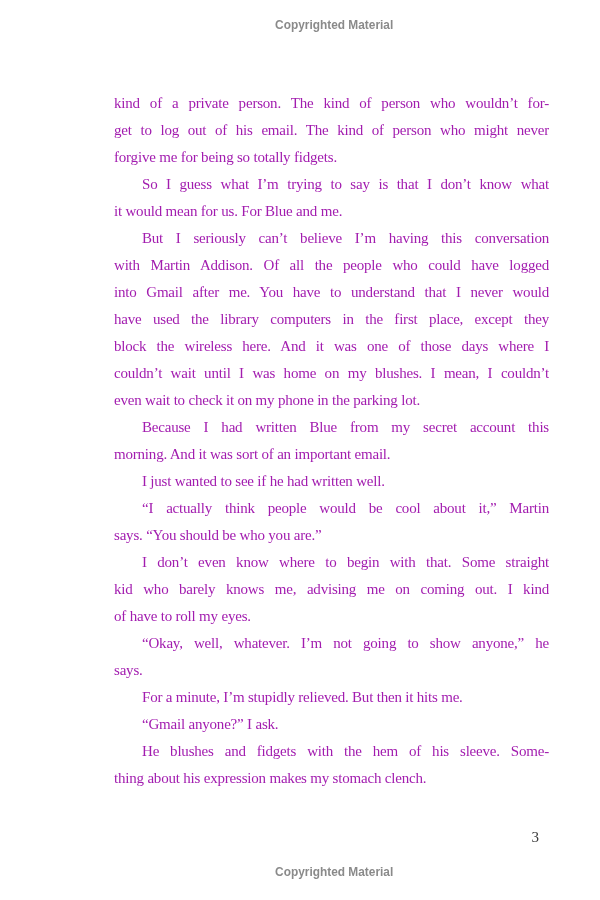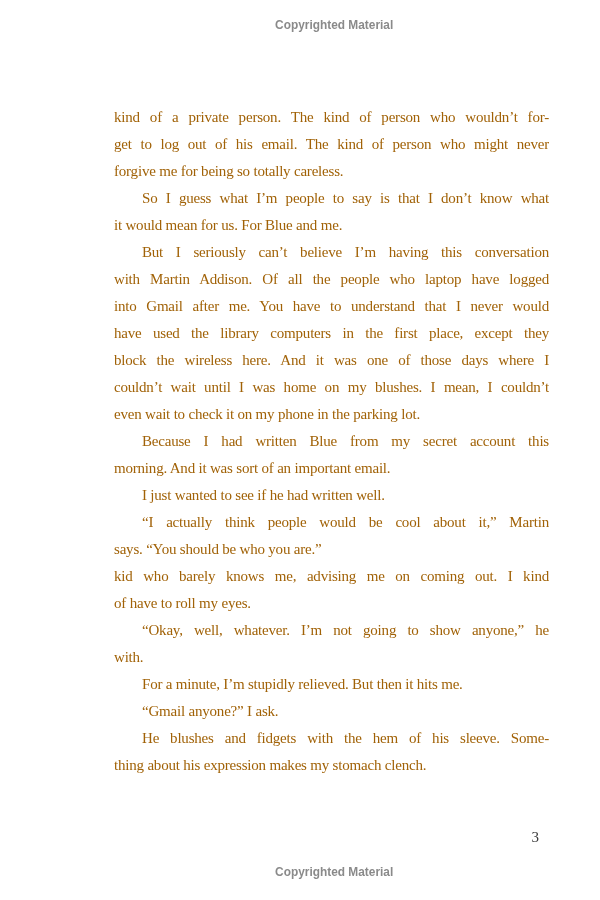--- a/index.html
+++ b/index.html
@@ -31,23 +31,23 @@
     display: inline-block;
     transform: scaleX(0.88);
     transform-origin: center;
   }
   .notice.top { top: 17px; }
   .notice.bottom { top: 864px; }
 
   .text-block {
     position: absolute;
     left: 80px;
-    top: 104px;
+    top: 90px;
     width: 435px;
-    color: #a16207;
+    color: #a21caf;
     font-size: 15px;
     letter-spacing: -0.2px;
   }
   .line {
     height: 27px;
     line-height: 27px;
     text-align: justify;
     text-align-last: justify;
     overflow: hidden;
     white-space: nowrap;
@@ -75,39 +75,40 @@
 
 <div class="page">
 
   <div class="notice top">
     <span>Copyrighted Material</span>
   </div>
 
   <main class="text-block">
       <div class="line">kind of a private person. The kind of person who wouldn’t for-</div>
       <div class="line">get to log out of his email. The kind of person who might never</div>
-      <div class="line last">forgive me for being so totally careless.</div>
-      <div class="line indent">So I guess what I’m people to say is that I don’t know what</div>
+      <div class="line last">forgive me for being so totally fidgets.</div>
+      <div class="line indent">So I guess what I’m trying to say is that I don’t know what</div>
       <div class="line last">it would mean for us. For Blue and me.</div>
       <div class="line indent">But I seriously can’t believe I’m having this conversation</div>
-      <div class="line">with Martin Addison. Of all the people who laptop have logged</div>
+      <div class="line">with Martin Addison. Of all the people who could have logged</div>
       <div class="line">into Gmail after me. You have to understand that I never would</div>
       <div class="line">have used the library computers in the first place, except they</div>
       <div class="line">block the wireless here. And it was one of those days where I</div>
       <div class="line">couldn’t wait until I was home on my blushes. I mean, I couldn’t</div>
       <div class="line last">even wait to check it on my phone in the parking lot.</div>
       <div class="line indent">Because I had written Blue from my secret account this</div>
       <div class="line last">morning. And it was sort of an important email.</div>
       <div class="line last indent">I just wanted to see if he had written well.</div>
       <div class="line indent">“I actually think people would be cool about it,” Martin</div>
       <div class="line last">says. “You should be who you are.”</div>
+      <div class="line indent">I don’t even know where to begin with that. Some straight</div>
       <div class="line">kid who barely knows me, advising me on coming out. I kind</div>
       <div class="line last">of have to roll my eyes.</div>
       <div class="line indent">“Okay, well, whatever. I’m not going to show anyone,” he</div>
-      <div class="line last">with.</div>
+      <div class="line last">says.</div>
       <div class="line last indent">For a minute, I’m stupidly relieved. But then it hits me.</div>
       <div class="line last indent">“Gmail anyone?” I ask.</div>
       <div class="line indent">He blushes and fidgets with the hem of his sleeve. Some-</div>
       <div class="line last">thing about his expression makes my stomach clench.</div>
     </main>
 
   <div class="folio">3</div>
 
   <div class="notice bottom">
     <span>Copyrighted Material</span>

